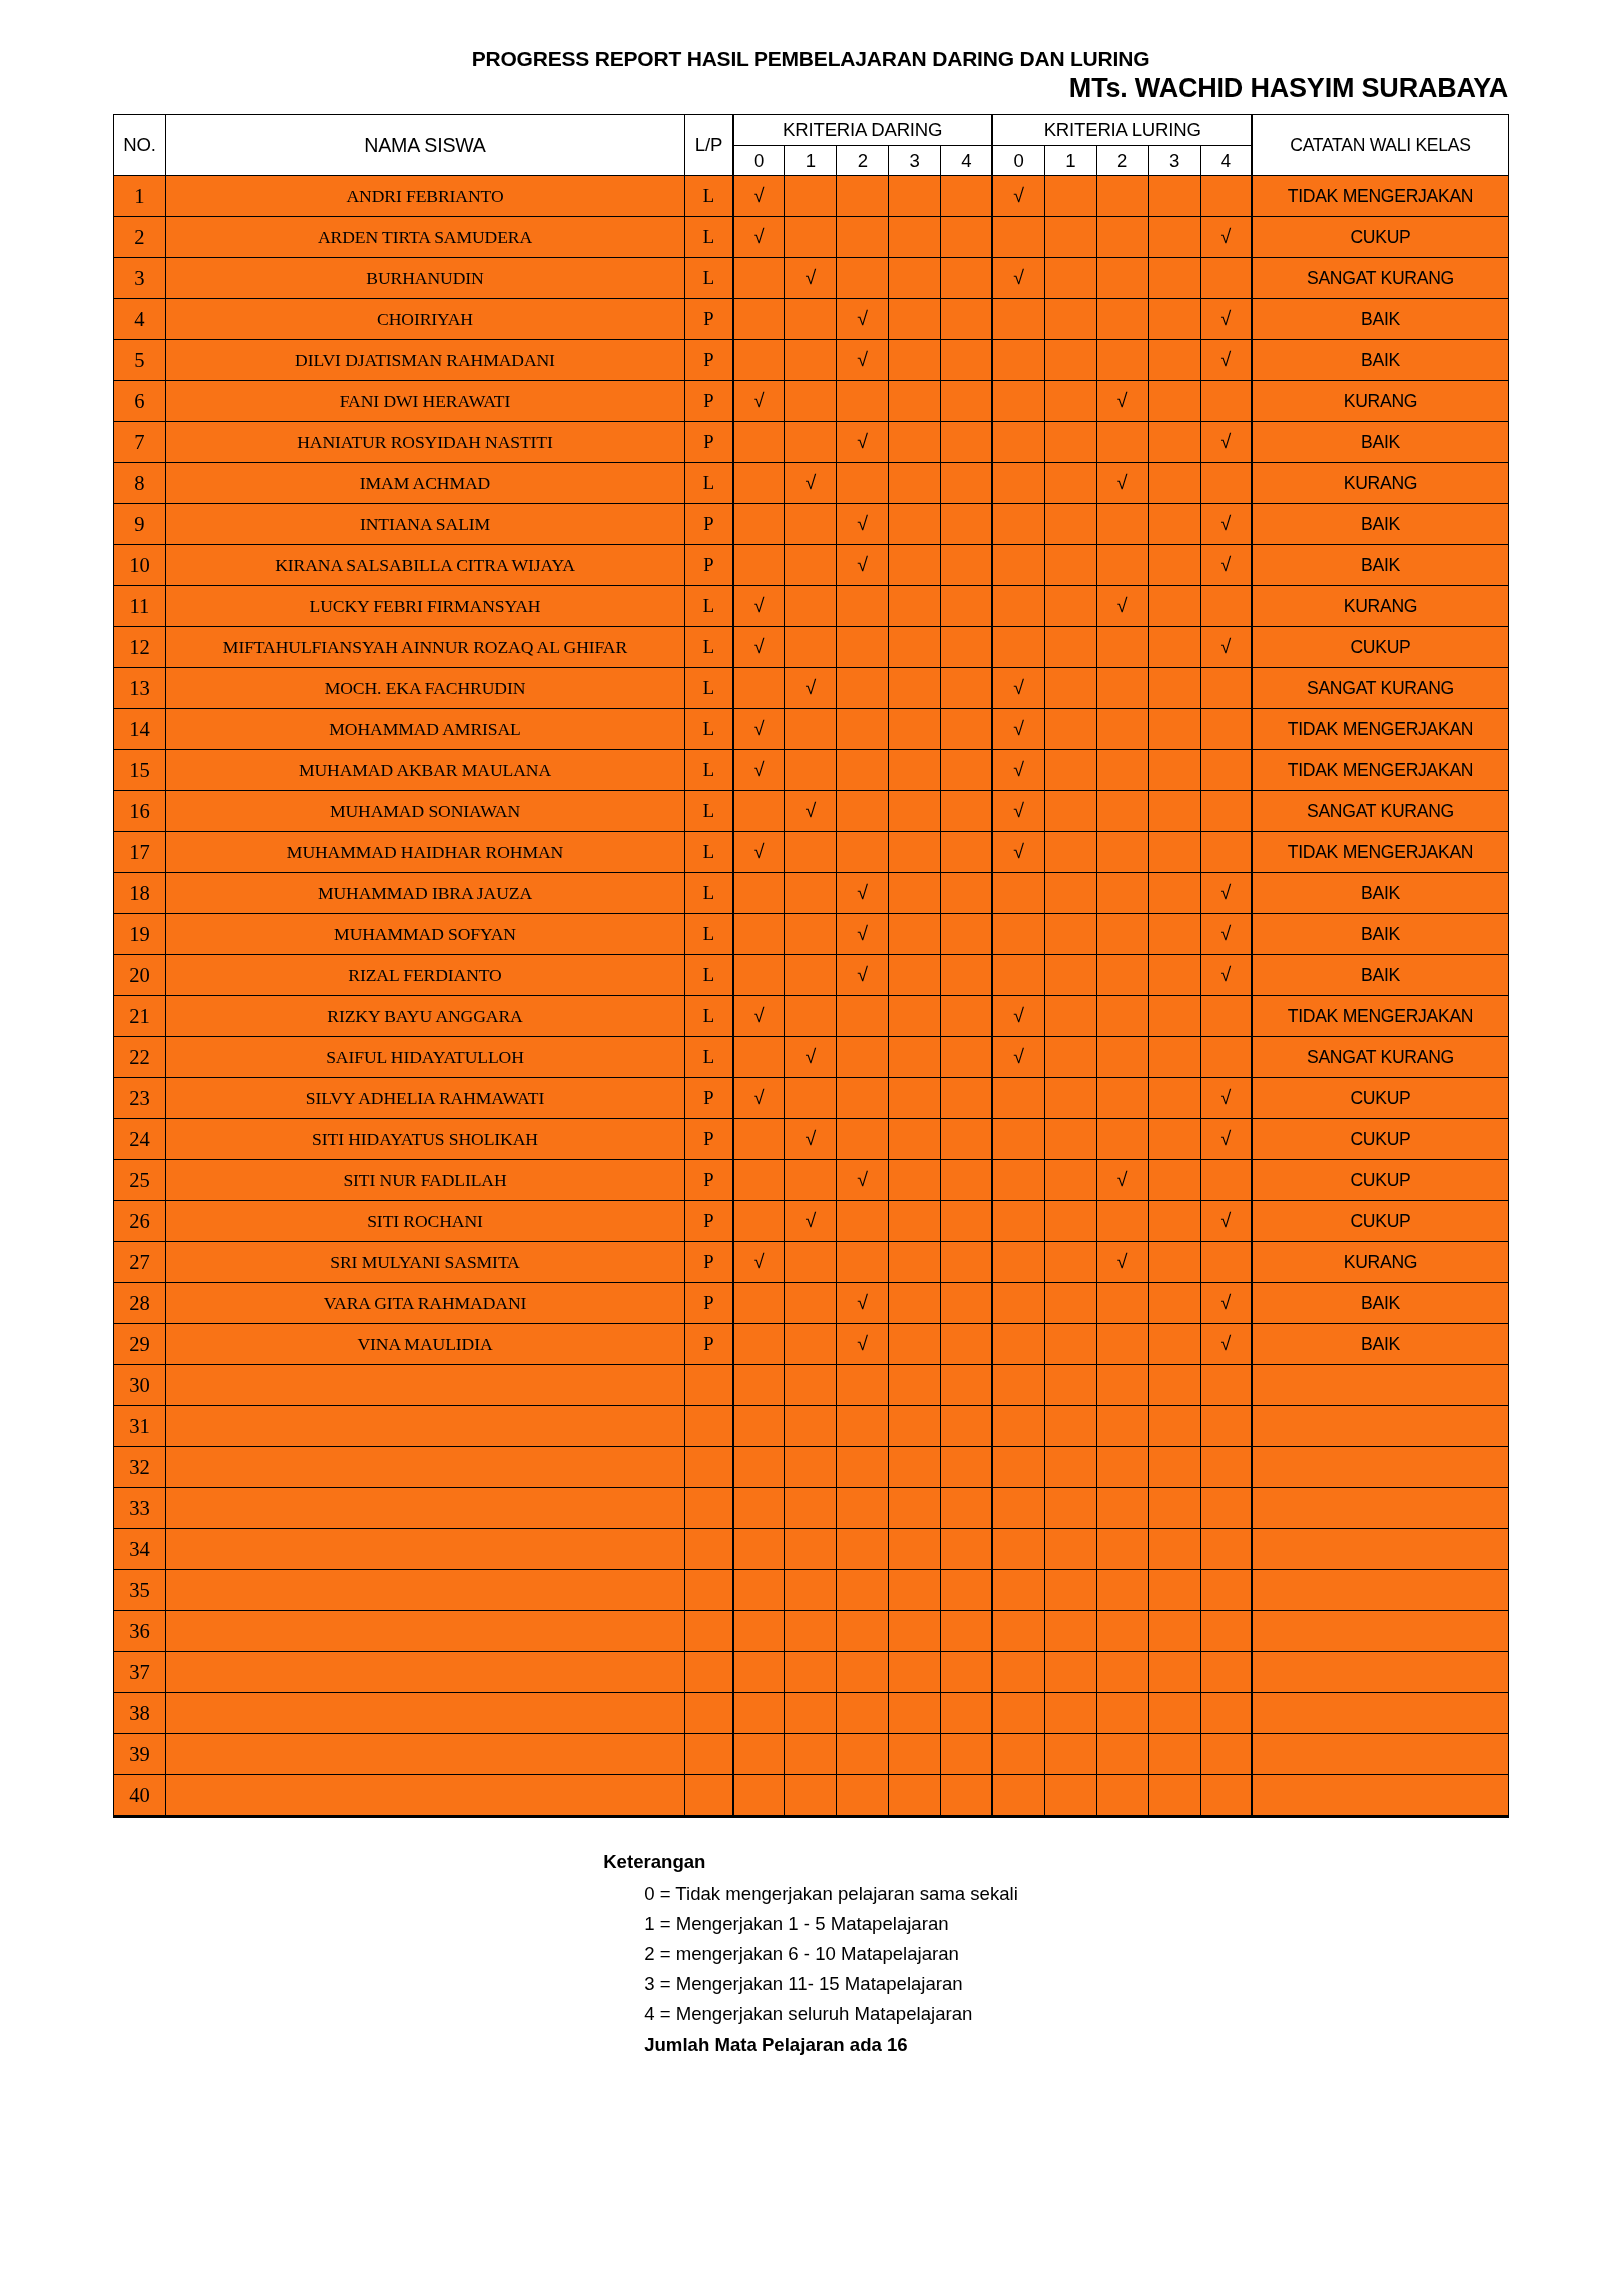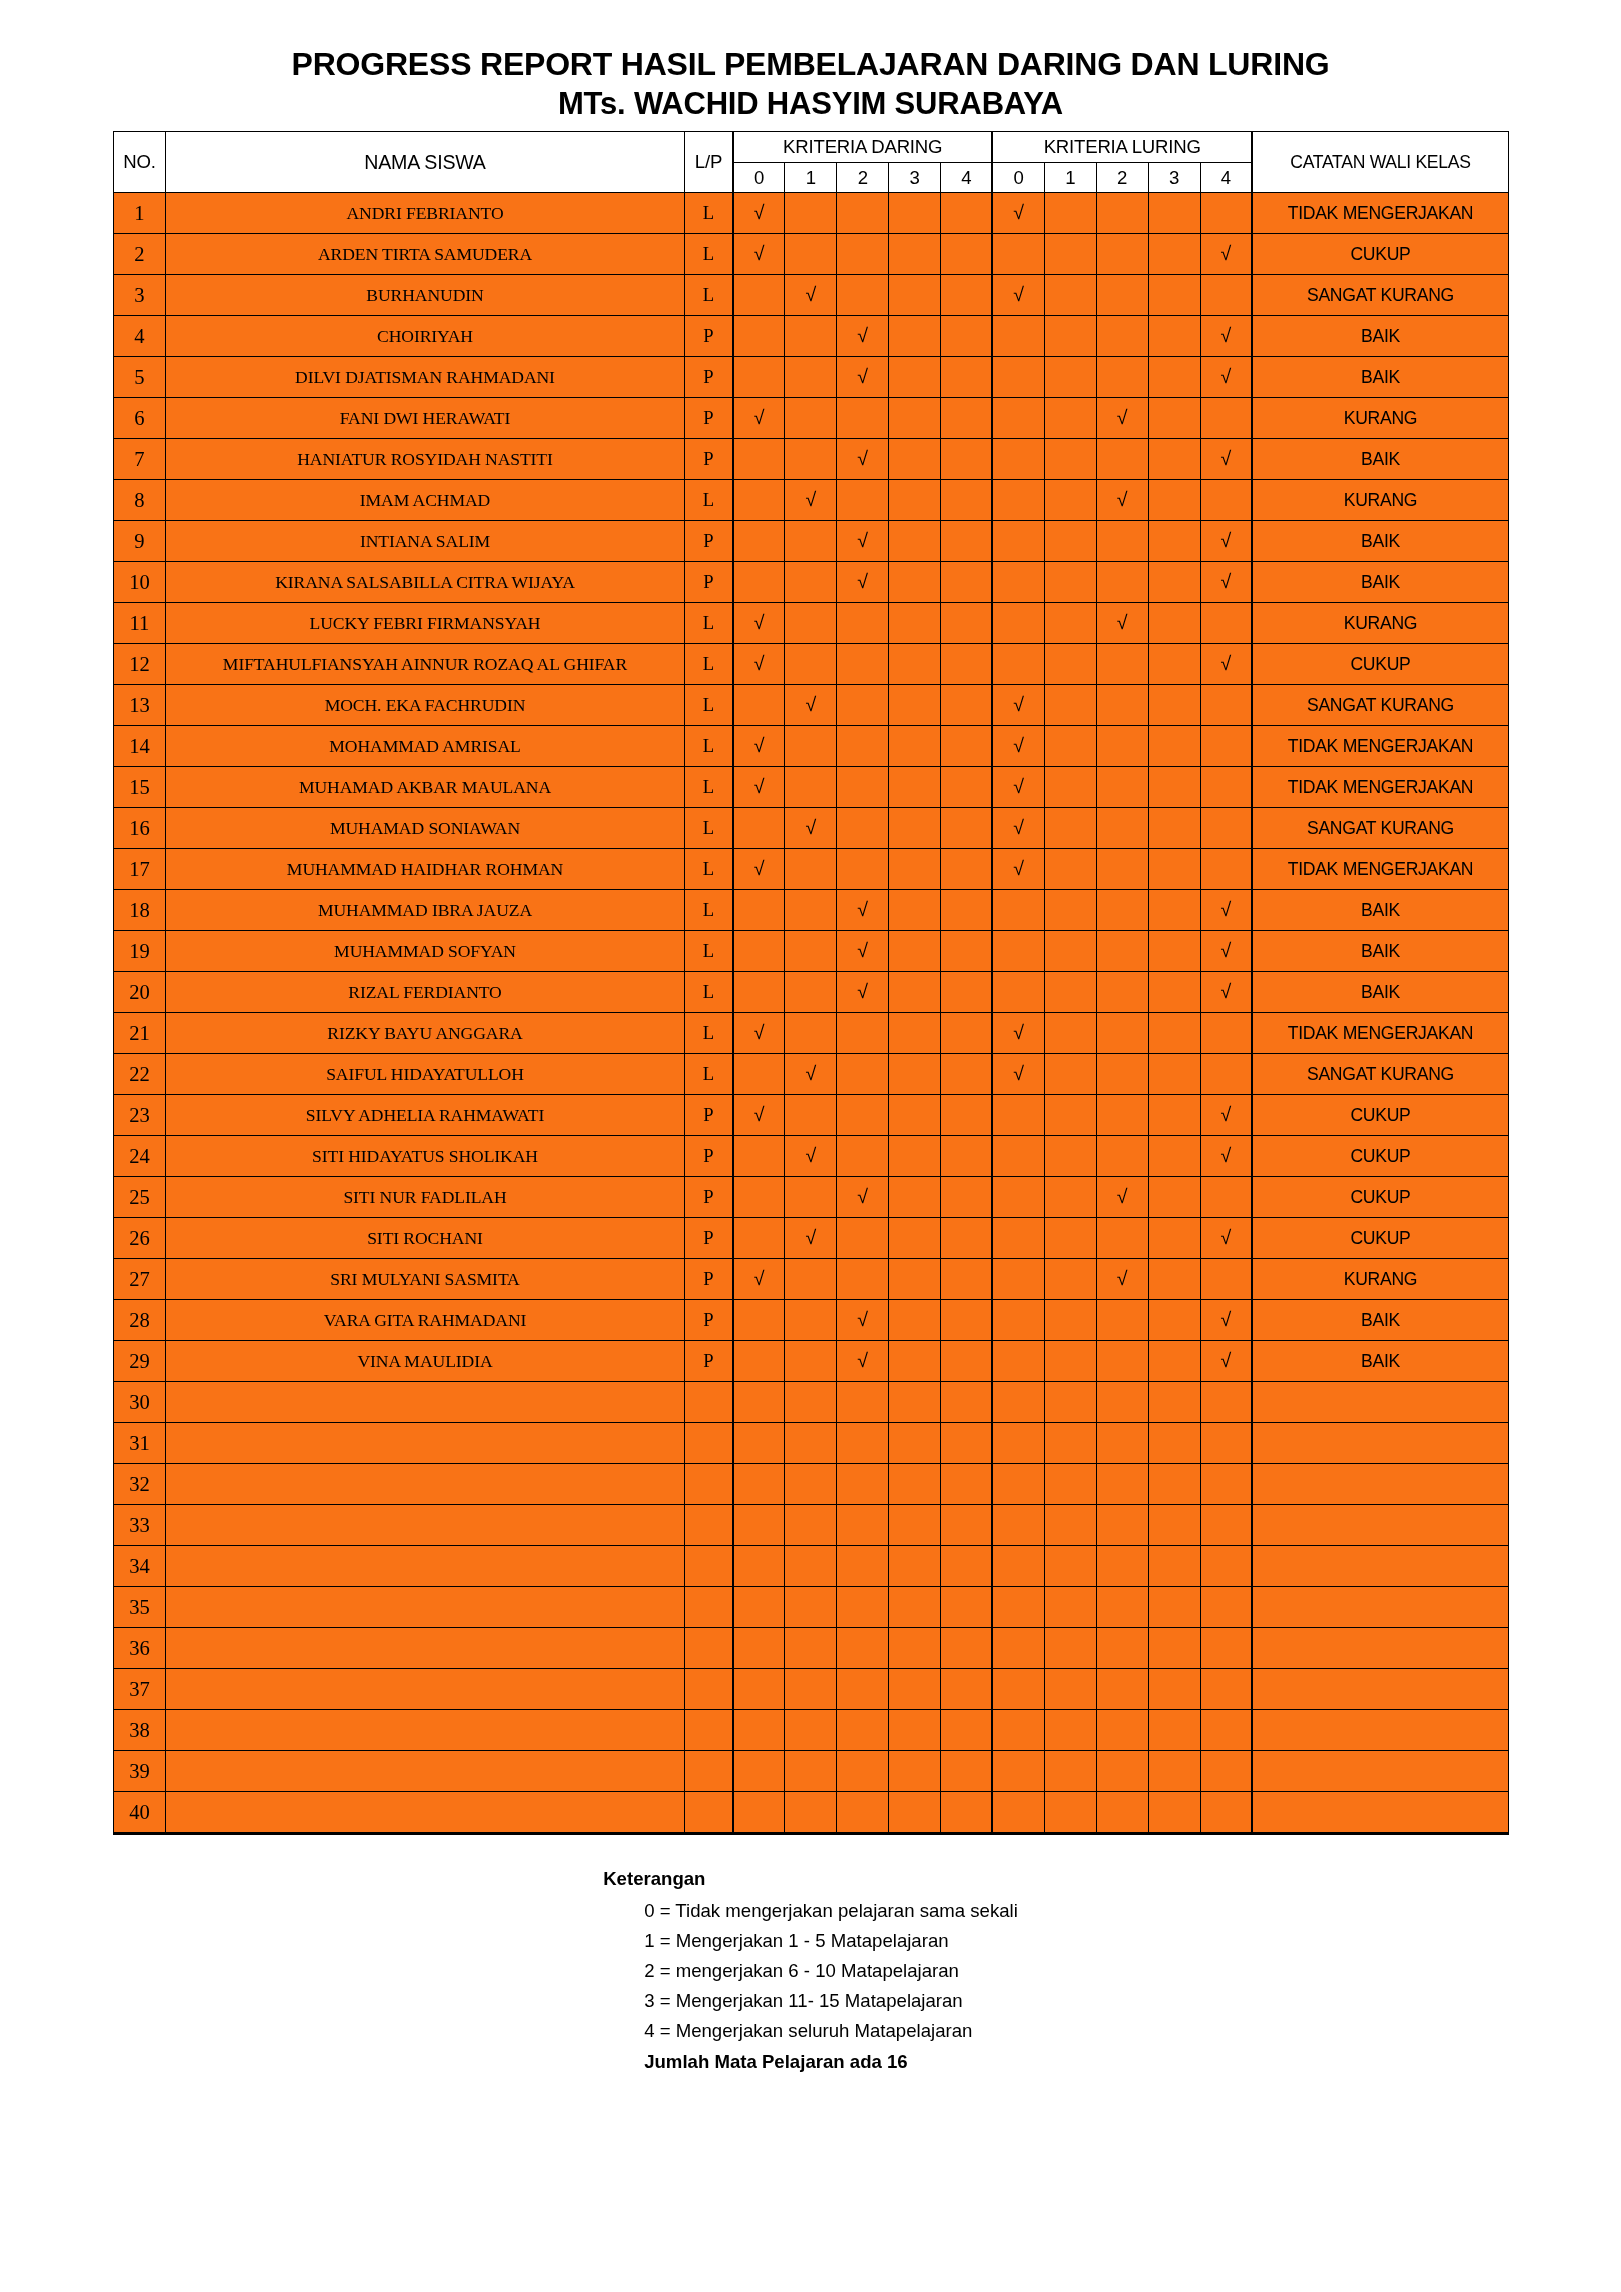--- a/index.html
+++ b/index.html
@@ -23,33 +23,34 @@
     padding: 0 113px;
     position: relative;
   }
 
   
   .title-block {
     text-align: center;
     padding-top: 47px;
   }
   .title-1 {
-    font-size: 32px;
+    font-size: 21px;
     font-weight: bold;
     letter-spacing: -0.2px;
     line-height: 1.12;
     white-space: nowrap;
   }
   .title-2 {
-    font-size: 31px;
+    font-size: 27px;
     font-weight: bold;
     letter-spacing: -0.2px;
     line-height: 1.18;
     margin-top: 2.9px;
     white-space: nowrap;
+    text-align: right;
   }
   .title-3 {
     font-size: 20.6px;
     font-weight: bold;
     letter-spacing: -0.1px;
     margin-top: 6.9px;
     white-space: nowrap;
   }
 
   

